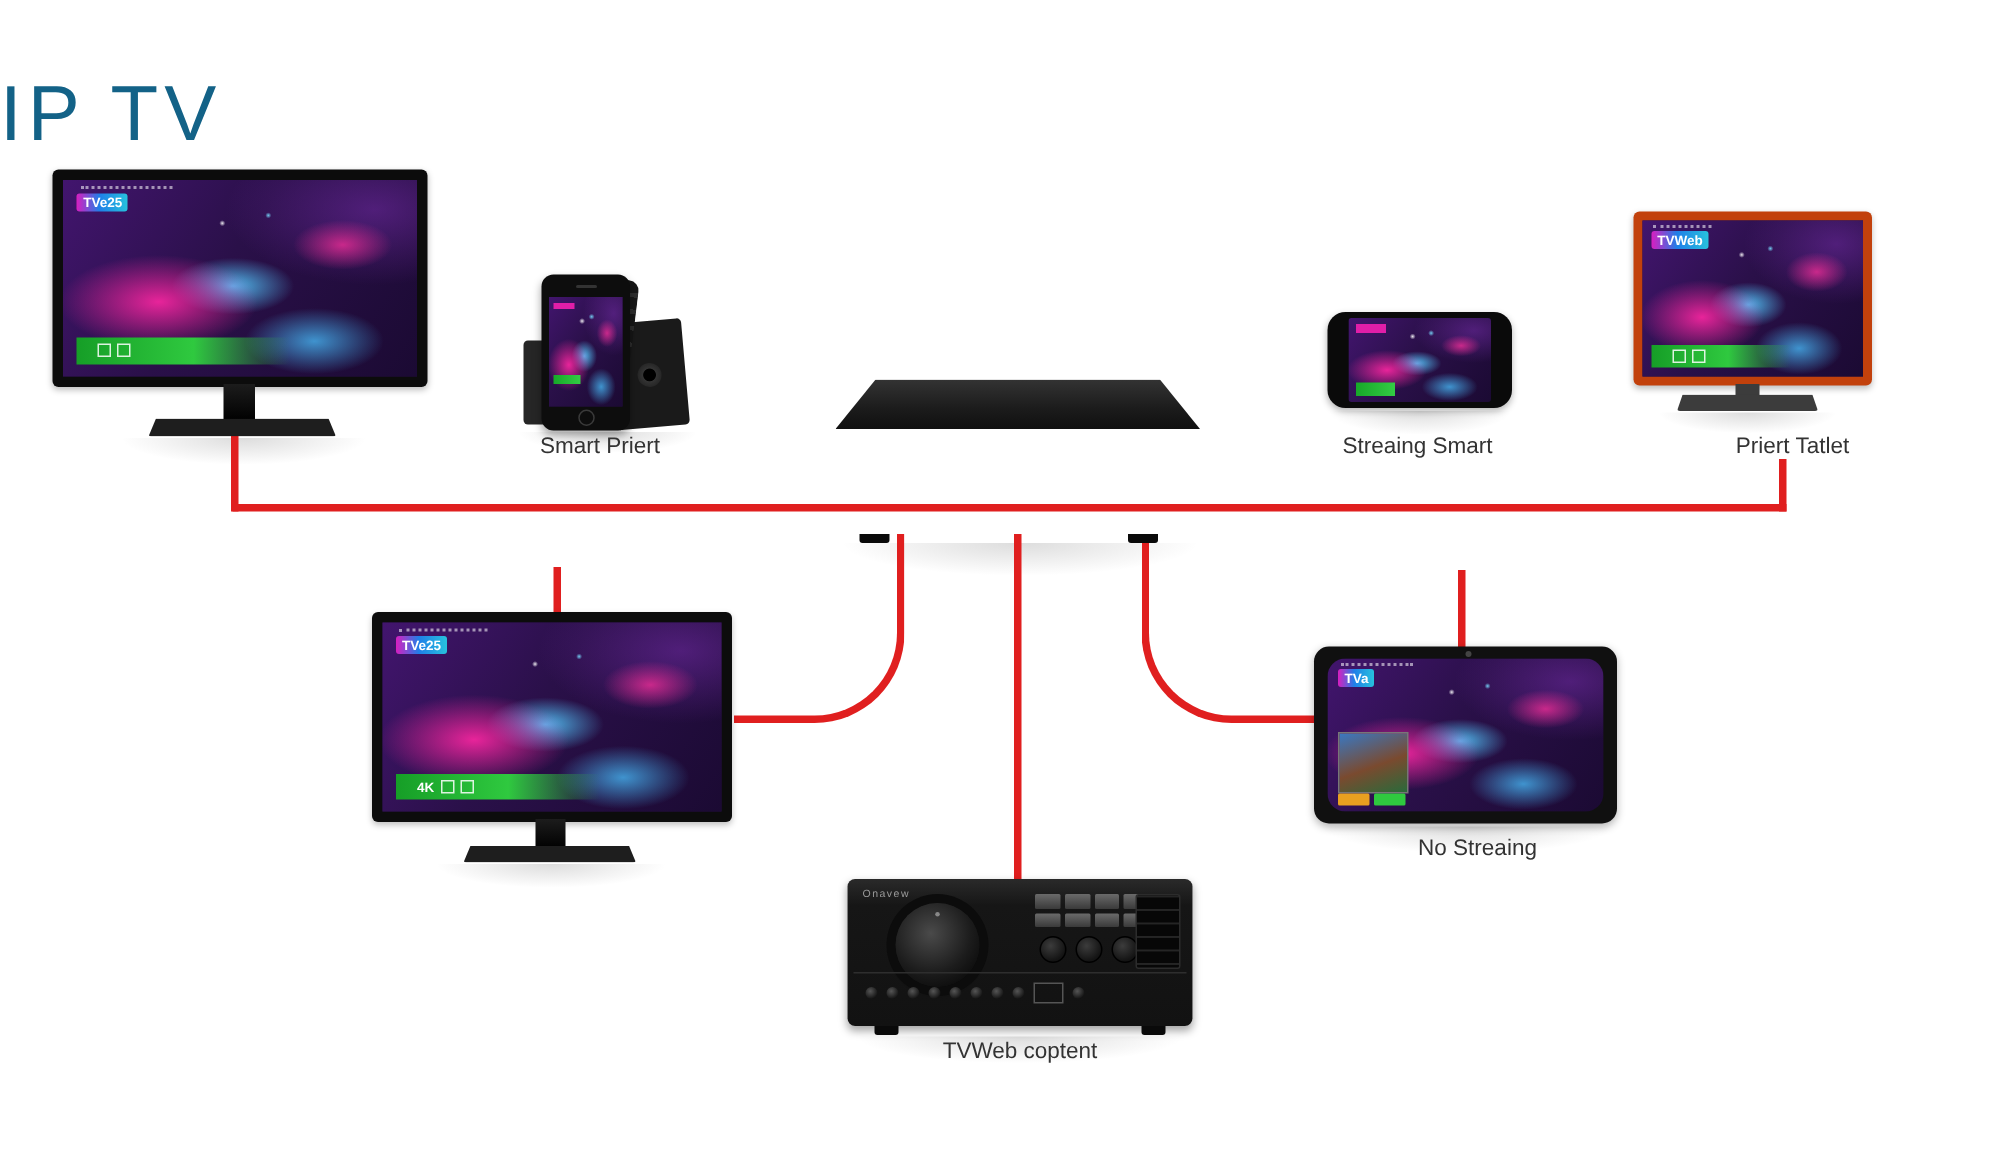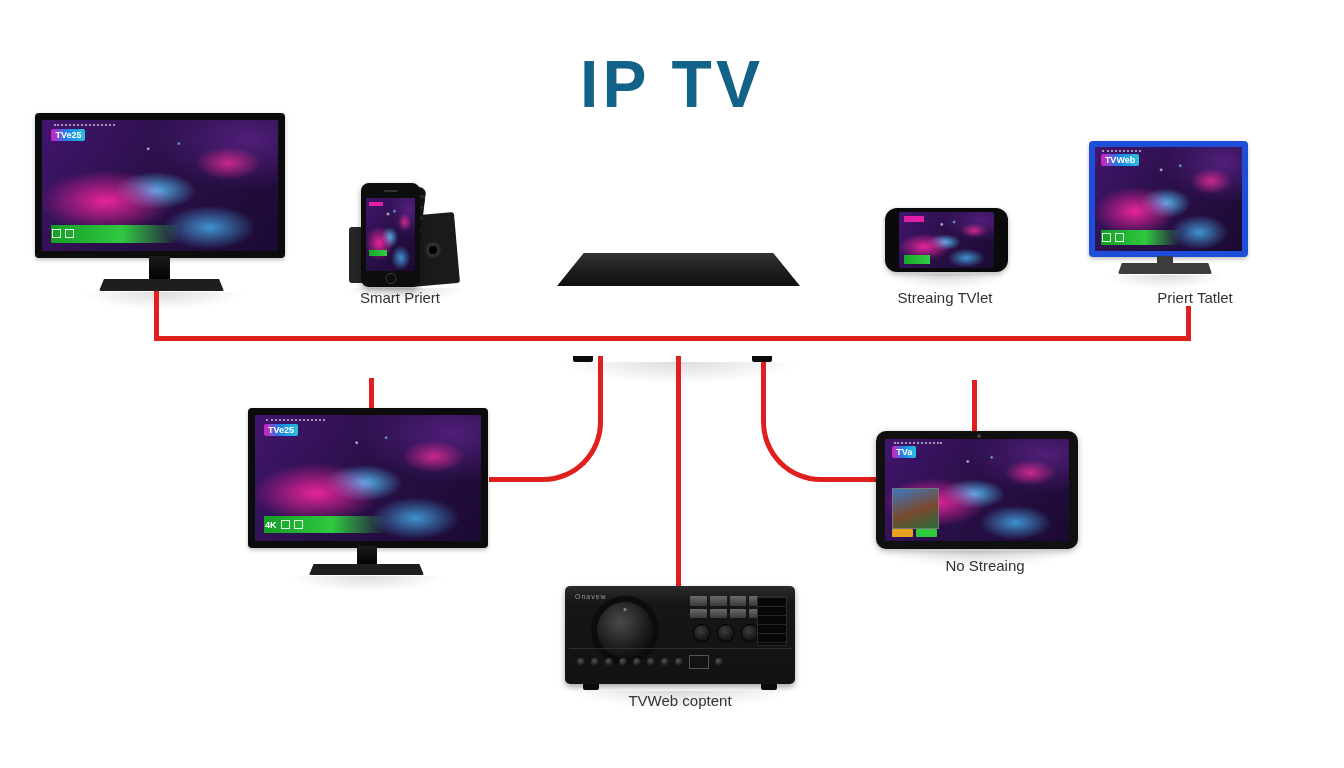--- a/index.html
+++ b/index.html
@@ -1,21 +1,21 @@
 <!DOCTYPE html>
 <html><head>
 <meta charset="utf-8">
 <style>
   html,body{margin:0;padding:0;background:#fff;}
   #stage{position:relative;width:1344px;height:768px;background:#ffffff;overflow:hidden;
          font-family:"Liberation Sans", sans-serif;}
 
   
-  .title{position:absolute;left:0;top:46px;width:100%;text-align:center;
-         font-size:66px;font-weight:bold;color:#136287;letter-spacing:4px;}
+  .title{position:absolute;left:0;top:46px;width:100%;text-align:left;
+         font-size:52px;font-weight:normal;color:#136287;letter-spacing:4px;}
 
   
   .line{position:absolute;background:#e01f1f;z-index:1;}
   .curve{position:absolute;z-index:1;}
   .curve.cl{border-right:5px solid #e01f1f;border-bottom:5px solid #e01f1f;border-bottom-right-radius:60px;}
   .curve.cr{border-left:5px solid #e01f1f;border-bottom:5px solid #e01f1f;border-bottom-left-radius:60px;}
 
   
   .label{position:absolute;font-size:15px;color:#333;text-align:center;z-index:4;}
 
@@ -33,32 +33,32 @@
       linear-gradient(125deg,#42156e 0%,#2a1049 45%,#1b0a33 100%);
     position:relative;overflow:hidden;
   }
   .scr-badge{position:absolute;top:7%;left:4%;font-size:9px;font-weight:bold;color:#fff;
              padding:1px 4px;border-radius:2px;
              background:linear-gradient(90deg,#d81ec0,#1f7fe8 45%,#27c2dd);z-index:2;}
   .squiggle{position:absolute;top:3%;left:5%;width:26%;height:0;
             border-top:2px dotted rgba(255,255,255,.55);z-index:2;}
   .scr-banner{position:absolute;left:4%;bottom:6%;height:14%;width:54%;
               background:linear-gradient(90deg,#169e27,#2fc93f 55%,rgba(47,201,63,0));
-              display:flex;align-items:center;gap:4px;padding-left:1px;z-index:2;
+              display:flex;align-items:center;gap:4px;padding-left:14px;z-index:2;
               color:#fff;font-size:9px;font-weight:bold;}
   .glyphbox{width:7px;height:7px;border:1px solid rgba(255,255,255,.85);flex:0 0 auto;}
 
   
   .tv{position:absolute;background:#0c0c0c;border-radius:4px;padding:7px;box-sizing:border-box;z-index:2;
       box-shadow:0 2px 4px rgba(0,0,0,.25);}
   .tv .scr{width:100%;height:100%;}
   .tv-neck{position:absolute;background:linear-gradient(#1c1c1c,#000);z-index:2;}
   .tv-base{position:absolute;background:#1e1e1e;border-radius:2px;z-index:2;
            clip-path:polygon(4% 0,96% 0,100% 100%,0 100%);}
-  .tv.grey{background:#1d4ed8;}
+  .tv.grey{background:#c2410c;}
   .tv-base.grey,.tv-neck.grey{background:#3c3c3c;}
 
   
   .box-top{position:absolute;left:557px;top:253px;width:243px;height:33px;z-index:3;
            clip-path:polygon(11% 0,89% 0,100% 100%,0 100%);
            background:linear-gradient(#333 0%,#1b1b1b 60%,#101010 100%);}
   .box-front{position:absolute;left:557px;top:286px;width:243px;height:70px;z-index:3;
              background:linear-gradient(105deg,#232323 0%,#111 40%,#0b0b0b 62%,#1c1c1c 100%);
              border-radius:0 0 3px 3px;}
   .box-brand{position:absolute;left:12px;top:28px;font-size:8px;letter-spacing:1px;color:#9a9a9a;}
@@ -79,21 +79,21 @@
   
   .phone-land{position:absolute;left:885px;top:208px;width:123px;height:64px;border-radius:12px;
               background:#0a0a0a;z-index:2;box-shadow:0 2px 5px rgba(0,0,0,.3);}
   .phone-land .scr{position:absolute;left:14px;right:14px;top:4px;bottom:4px;border-radius:2px;}
   .chip{position:absolute;z-index:2;}
   .chip.mag{left:5%;top:8%;width:20px;height:6px;background:#e01ea8;}
   .chip.grn{left:5%;bottom:8%;width:26px;height:9px;background:linear-gradient(90deg,#17a829,#33cc44);}
 
   .tablet{position:absolute;left:876px;top:431px;width:202px;height:118px;border-radius:10px;
           background:#101010;z-index:2;box-shadow:0 2px 6px rgba(0,0,0,.3);}
-  .tablet .scr{position:absolute;left:9px;right:9px;top:8px;bottom:8px;border-radius:0;}
+  .tablet .scr{position:absolute;left:9px;right:9px;top:8px;bottom:8px;border-radius:12px;}
   .tab-cam{position:absolute;top:3px;left:50%;width:4px;height:4px;border-radius:50%;background:#444;}
   .pip{position:absolute;left:4%;bottom:12%;width:24%;height:38%;border:1px solid #777;z-index:2;
        background:linear-gradient(160deg,#3a78c2 0%,#7a4a2f 55%,#2a6a3a 100%);}
   .pip-btn{position:absolute;bottom:4%;height:8%;z-index:2;border-radius:1px;}
   .pip-btn.o{left:4%;width:11%;background:#e8a020;}
   .pip-btn.g{left:17%;width:11%;background:#2fc93f;}
 
   
   .spk{position:absolute;background:#222;z-index:2;border-radius:3px;}
   .remote{position:absolute;left:398px;top:186px;width:23px;height:92px;border-radius:7px;
@@ -186,21 +186,21 @@
   <div class="foot" style="left:752px;top:356px;"></div>
   <div class="refl" style="left:560px;top:362px;width:240px;height:22px;"></div>
 
   <div class="phone-land">
     <div class="scr splash">
       <div class="chip mag"></div>
       <div class="chip grn"></div>
     </div>
   </div>
   <div class="refl" style="left:885px;top:274px;width:123px;height:16px;"></div>
-  <div class="label" style="left:865px;top:289px;width:160px;">Streaing TVlet</div>
+  <div class="label" style="left:865px;top:289px;width:160px;">Streaing Smart</div>
 
   <div class="tv grey" style="left:1089px;top:141px;width:159px;height:116px;padding:6px;">
     <div class="scr splash">
       <div class="squiggle"></div>
       <div class="scr-badge">TVWeb</div>
       <div class="scr-banner">
         <span class="glyphbox"></span>
         <span class="glyphbox"></span>
       </div>
     </div>

